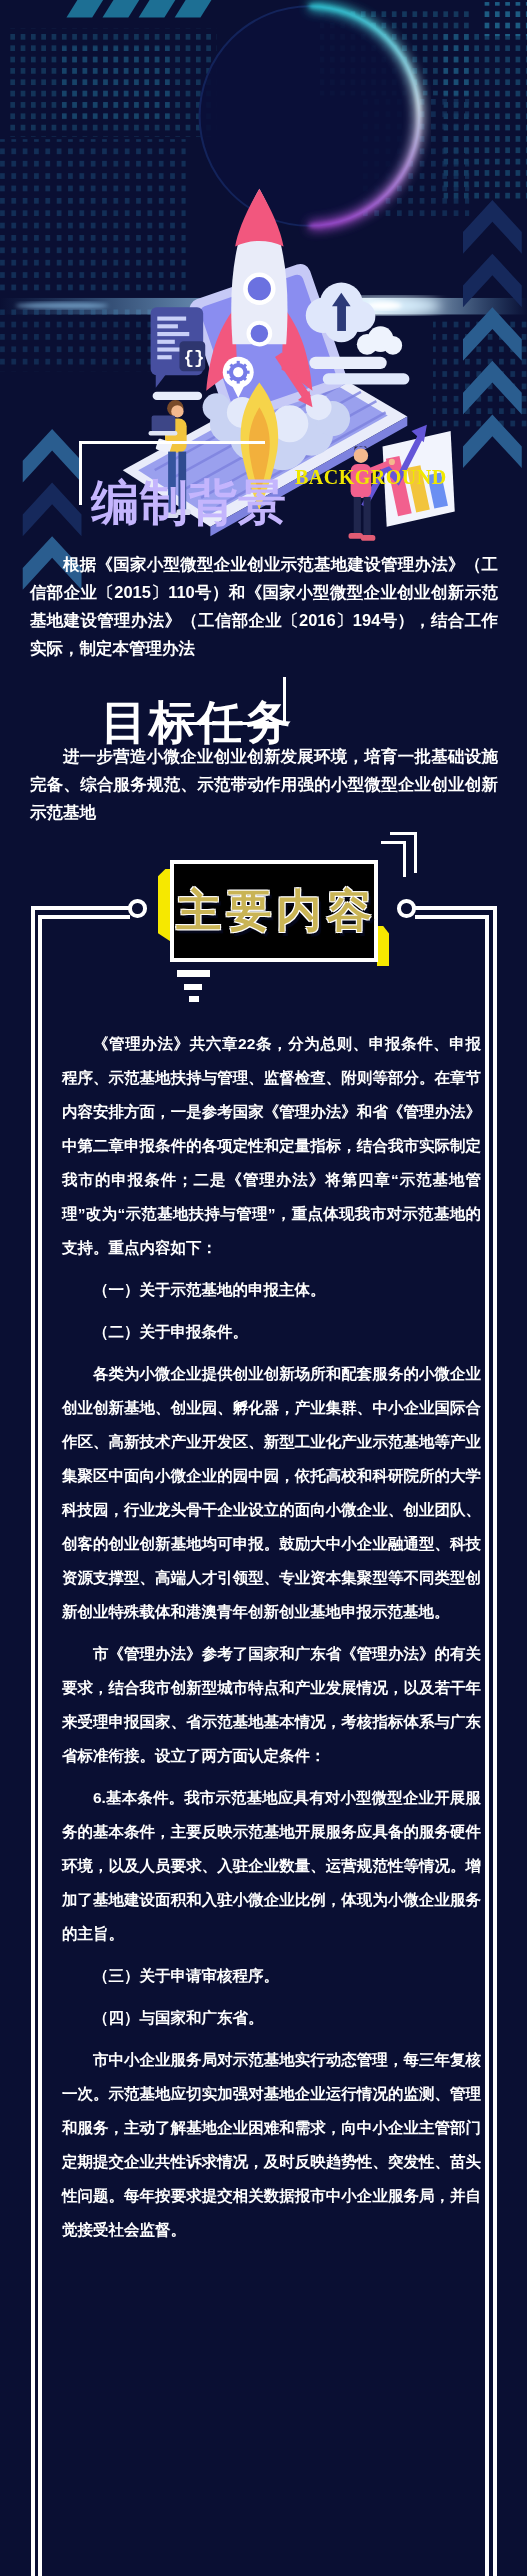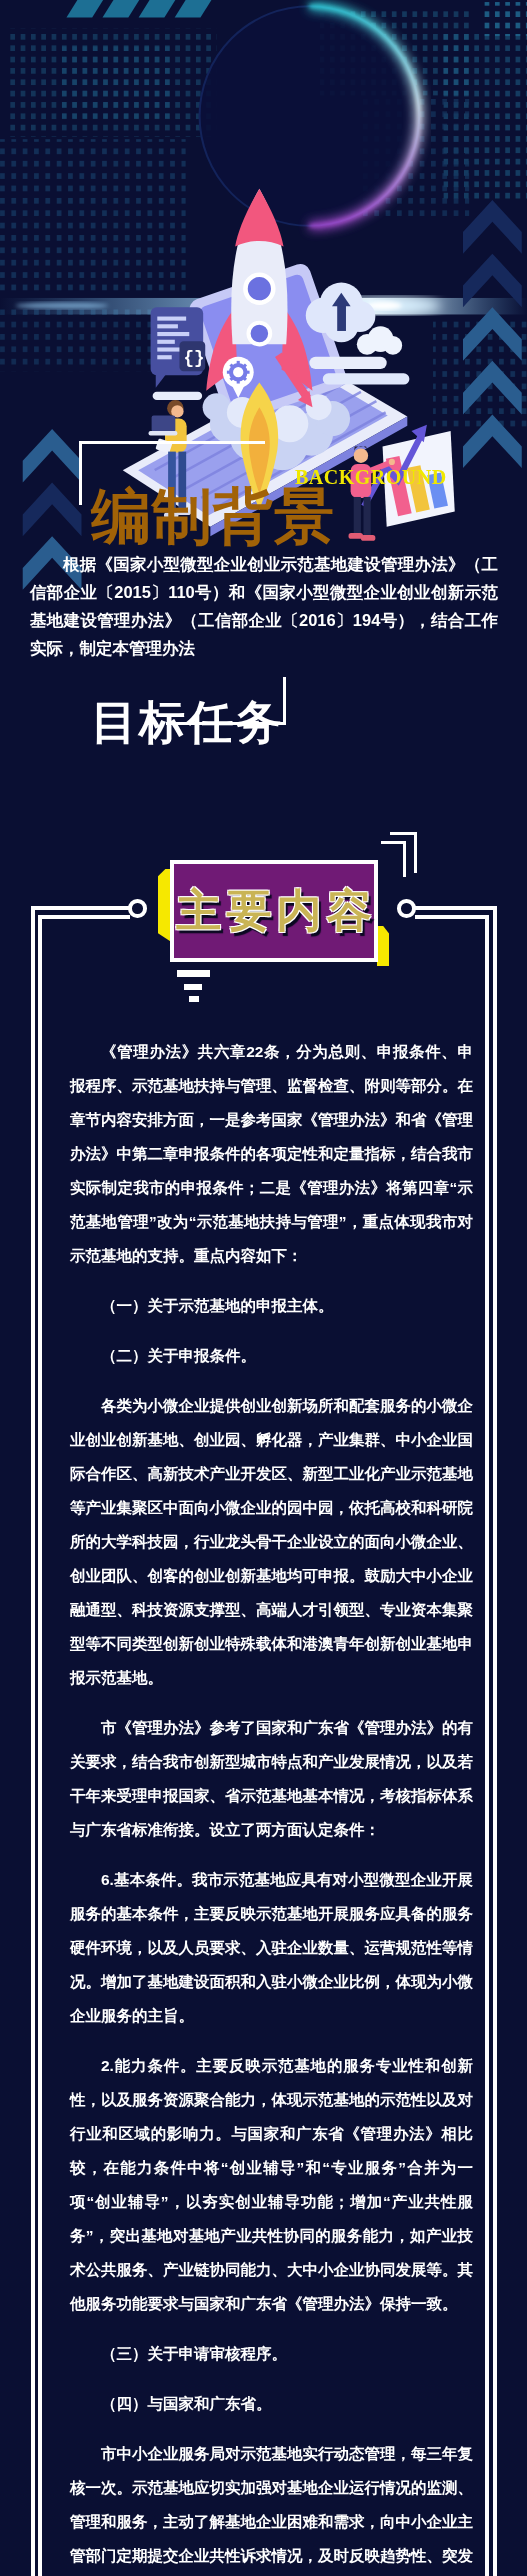--- a/index.html
+++ b/index.html
@@ -8,37 +8,37 @@
   .abs{position:absolute;}
   svg{display:block;}
 
   
   .hero{position:absolute;left:0;top:0;width:528px;height:598px;pointer-events:none;}
 
   
   .sec1-bracket{left:79px;top:441px;width:183px;height:61px;
     border-top:3.6px solid #fff;border-left:3.6px solid #fff;}
   .sec1-title{left:91px;top:447px;font-family:"Liberation Serif",serif;font-weight:bold;
-    font-size:60px;line-height:1;letter-spacing:1px;color:#a16207;white-space:nowrap;}
+    font-size:48px;line-height:1;letter-spacing:1px;color:#c4b5fd;white-space:nowrap;}
   .sec1-sub{left:295px;top:467px;font-family:"Liberation Serif",serif;font-weight:bold;
     font-size:20px;line-height:1;color:#f0e800;letter-spacing:0.5px;white-space:nowrap;}
-  .sec2-title{left:91px;top:662px;font-family:"Liberation Serif",serif;font-weight:bold;
+  .sec2-title{left:101px;top:662px;font-family:"Liberation Serif",serif;font-weight:bold;
     font-size:46px;line-height:1;letter-spacing:2.1px;color:#fff;white-space:nowrap;}
   .sec2-bracket{left:166px;top:677px;width:117px;height:45px;
     border-right:3.6px solid #fff;border-bottom:3.6px solid #fff;}
 
   .lead{font-size:16.5px;font-weight:bold;line-height:28px;text-align:justify;
     text-indent:2em;color:#fff;margin:0;}
   .lead1{left:30px;top:550px;width:468px;}
   .lead2{left:30px;top:742px;width:468px;}
 
   
   .badge{left:0;top:0;width:528px;height:180px;}
   .badge .box{position:absolute;left:170px;top:36px;width:208px;height:102px;
-    border:4.1px solid #fff;background:#701a75;box-sizing:border-box;z-index:4;
+    border:4.1px solid #fff;background:#000000;box-sizing:border-box;z-index:4;
     display:flex;align-items:center;justify-content:center;}
   .badge .box span{font-family:"Liberation Serif",serif;font-weight:bold;font-size:45px;
     letter-spacing:5.2px;color:#c9b455;white-space:nowrap;text-indent:5.2px;
     text-shadow:-1px -1px 0 #fff,1px -1px 0 #fff,-1px 1px 0 #fff,1px 1px 0 #fff,3.1px 3.6px 1px rgba(4,7,28,.95);}
   .badge .yl{position:absolute;left:158px;top:45px;width:13.4px;height:73px;background:#f6e800;z-index:3;
     clip-path:polygon(0 10%,55% 0,100% 0,100% 100%,0 88%);}
   .badge .yr{position:absolute;left:377px;top:102px;width:12.4px;height:40px;background:#f6e800;z-index:3;
     clip-path:polygon(0 0,50% 0,100% 20%,100% 100%,0 100%);}
   .badge .bk1{position:absolute;left:390px;top:7.7px;width:24px;height:38px;
     border-top:3.6px solid #fff;border-right:3.6px solid #fff;}
@@ -55,21 +55,21 @@
 
   
   .frect{position:absolute;border:4.1px solid #fff;border-top:none;box-sizing:border-box;z-index:1;}
   .fseg{position:absolute;height:4.1px;background:#fff;z-index:1;}
   .f1o{left:31px;top:906px;width:466px;height:1748px;}
   .f1i{left:38px;top:915px;width:451px;height:1731px;}
 
   
   .main-text{left:54px;top:1019px;width:435px;z-index:2;}
   .main-text p{font-size:15.5px;font-weight:bold;line-height:34px;text-align:justify;
-    text-indent:2em;margin:16px;color:#fff;}
+    text-indent:2em;margin:8px;color:#fff;}
 </style>
 </head>
 <body>
 
 <div class="page">
 
   <svg class="hero" viewBox="0 0 1024 1160" aria-hidden="true">
     <defs>
       <pattern id="dots" width="20" height="22" patternUnits="userSpaceOnUse">
         <rect x="0" y="0" width="9" height="11" fill="#1d5f86"></rect>
@@ -273,20 +273,21 @@
     </g>
   </svg>
 
   <div class="abs sec1-bracket"></div>
   <h1 class="abs sec1-title">编制背景</h1>
   <div class="abs sec1-sub">BACKGROUND</div>
   <p class="abs lead lead1">根据《国家小型微型企业创业示范基地建设管理办法》（工信部企业〔2015〕110号）和《国家小型微型企业创业创新示范基地建设管理办法》（工信部企业〔2016〕194号），结合工作实际，制定本管理办法</p>
 
   <h2 class="abs sec2-title">目标任务</h2>
   <div class="abs sec2-bracket"></div>
+  <p class="abs lead lead2">进一步营造小微企业创业创新发展环境，培育一批基础设施完备、综合服务规范、示范带动作用强的小型微型企业创业创新示范基地</p>
 
   <div class="abs badge badge1">
     <div class="bk1"></div>
     <div class="bk2"></div>
     <div class="yl"></div>
     <div class="yr"></div>
     <div class="box">
       <span>主要内容</span>
     </div>
     <div class="ring l"></div>
@@ -303,20 +304,19 @@
   <div class="fseg" style="left:38px;top:915px;width:92px;"></div>
   <div class="fseg" style="left:415px;top:915px;width:74px;"></div>
 
   <div class="abs main-text">
     <p>《管理办法》共六章22条，分为总则、申报条件、申报程序、示范基地扶持与管理、监督检查、附则等部分。在章节内容安排方面，一是参考国家《管理办法》和省《管理办法》中第二章申报条件的各项定性和定量指标，结合我市实际制定我市的申报条件；二是《管理办法》将第四章“示范基地管理”改为“示范基地扶持与管理”，重点体现我市对示范基地的支持。重点内容如下：</p>
     <p>（一）关于示范基地的申报主体。</p>
     <p>（二）关于申报条件。</p>
     <p>各类为小微企业提供创业创新场所和配套服务的小微企业创业创新基地、创业园、孵化器，产业集群、中小企业国际合作区、高新技术产业开发区、新型工业化产业示范基地等产业集聚区中面向小微企业的园中园，依托高校和科研院所的大学科技园，行业龙头骨干企业设立的面向小微企业、创业团队、创客的创业创新基地均可申报。鼓励大中小企业融通型、科技资源支撑型、高端人才引领型、专业资本集聚型等不同类型创新创业特殊载体和港澳青年创新创业基地申报示范基地。</p>
     <p>市《管理办法》参考了国家和广东省《管理办法》的有关要求，结合我市创新型城市特点和产业发展情况，以及若干年来受理申报国家、省示范基地基本情况，考核指标体系与广东省标准衔接。设立了两方面认定条件：</p>
     <p>6.基本条件。我市示范基地应具有对小型微型企业开展服务的基本条件，主要反映示范基地开展服务应具备的服务硬件环境，以及人员要求、入驻企业数量、运营规范性等情况。增加了基地建设面积和入驻小微企业比例，体现为小微企业服务的主旨。</p>
-    <p>2.能力条件。主要反映示范基地的服务专业性和创新性，以及服务资源聚合能力，体现示范基地的示范性以及对行业和区域的影响力。与国家和广东省《管理办法》相比较，在能力条件中将“创业辅导”和“专业服务”合并为一项“创业辅导”，以夯实创业辅导功能；增加“产业共性服务”，突出基地对基地产业共性协同的服务能力，如产业技术公共服务、产业链协同能力、大中小企业协同发展等。其他服务功能要求与国家和广东省《管理办法》保持一致。</p>
     <p>（三）关于申请审核程序。</p>
     <p>（四）与国家和广东省。</p>
     <p>市中小企业服务局对示范基地实行动态管理，每三年复核一次。示范基地应切实加强对基地企业运行情况的监测、管理和服务，主动了解基地企业困难和需求，向中小企业主管部门定期提交企业共性诉求情况，及时反映趋势性、突发性、苗头性问题。每年按要求提交相关数据报市中小企业服务局，并自觉接受社会监督。</p>
   </div>
 
 </div>
 
 
 </body></html>

